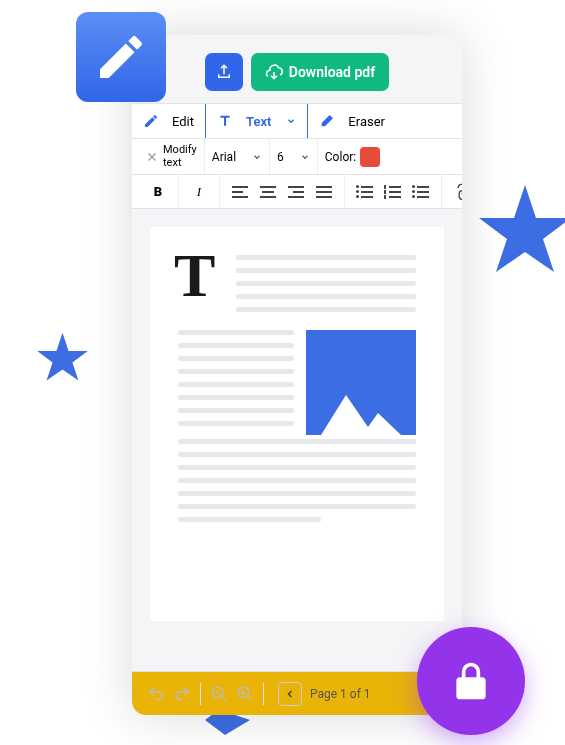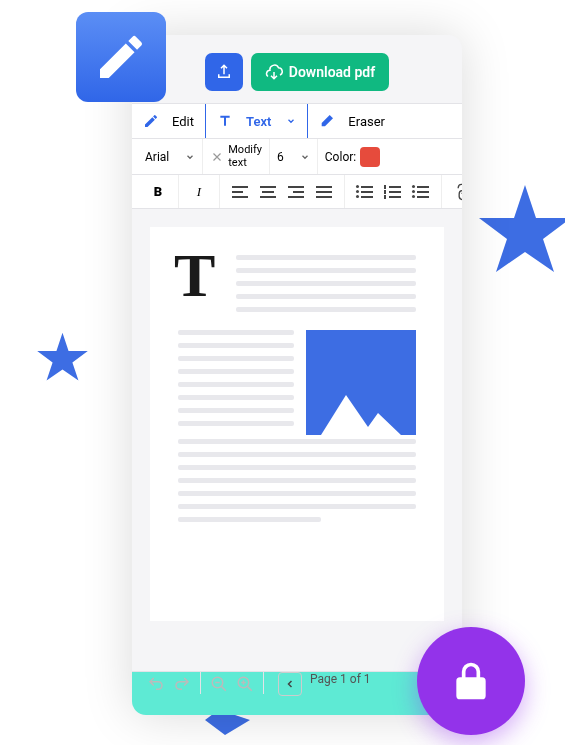--- a/index.html
+++ b/index.html
@@ -37,21 +37,21 @@
 .list-ic span::before{content:"";position:absolute;left:-5px;top:-1px;width:3px;height:3px;background:#444;border-radius:50%}
 .list-ic.num span::before{border-radius:0;width:2px;height:4px;top:-1px}
 .link-ic{transform:rotate(-45deg)}
 .canvas{padding:18px;height:430px}
 .page{background:#fff;width:100%;height:100%;padding:28px 28px 18px;position:relative}
 .dropcap{position:absolute;left:24px;top:24px;font-family:Georgia,serif;font-size:62px;font-weight:600;color:#1a1a1a;line-height:0.8}
 .line{height:5px;background:#e8e8ec;border-radius:2px;margin-bottom:8px}
 .row{display:flex;gap:12px}
 .col{flex:1}
 .img-ph{width:110px;height:105px;background:#3d6de3;display:flex;align-items:flex-end}
-.footer{position:absolute;bottom:0;left:0;right:0;height:44px;background:#5eead4;border-top:1px solid #e3e3e7;display:flex;padding:0 12px;gap:2px}
+.footer{position:absolute;bottom:0;left:0;right:0;height:44px;background:#eab308;border-top:1px solid #e3e3e7;display:flex;align-items:center;padding:0 12px;gap:2px}
 .fbtn{width:24px;height:24px;display:flex;align-items:center;justify-content:center;cursor:pointer;color:#bbb}
 .fsep{width:1px;height:22px;background:#e3e3e7;margin:0 4px}
 .page-box{width:24px;height:24px;border:1px solid #ccc;border-radius:4px;display:flex;align-items:center;justify-content:center;cursor:pointer;margin-left:8px}
 .page-info{font-size:12px;color:#555;margin-left:6px}
 .note-icon{position:absolute;left:76px;top:12px;width:90px;height:90px;z-index:3;background:linear-gradient(180deg,#5b8ef5,#3066e8);border-radius:12px;display:flex;align-items:center;justify-content:center}
 .lock-badge{position:absolute;right:40px;bottom:10px;width:108px;height:108px;background:#9333ea;border-radius:50%;display:flex;align-items:center;justify-content:center;z-index:5;box-shadow:0 8px 24px rgba(147,51,234,0.4)}
 </style>
 </head>
 <body>
 
@@ -106,35 +106,35 @@
     <div class="tool">
       <svg class="tool-icon" viewBox="0 0 24 24" fill="#3066e8">
           <path d="M16 3l5 5-12 12H4v-5L16 3z"></path>
         </svg>
       <span>Eraser</span>
     </div>
   </div>
 
   <div class="format-bar">
     <div class="fmt-seg">
+      <svg class="close-x" viewBox="0 0 24 24" fill="none" stroke="#999" stroke-width="2">
+          <path d="M18 6L6 18M6 6l12 12"></path>
+        </svg>
+      <div class="modify-txt" style="white-space:pre-line">Modify
+text</div>
+    </div>
+    <div class="fmt-seg">
       <div class="sel">
         <span>Arial</span>
         <svg width="10" height="10" viewBox="0 0 24 24" fill="none" stroke="#666" stroke-width="3">
             <path d="M6 9l6 6 6-6"></path>
           </svg>
       </div>
     </div>
     <div class="fmt-seg">
-      <svg class="close-x" viewBox="0 0 24 24" fill="none" stroke="#999" stroke-width="2">
-          <path d="M18 6L6 18M6 6l12 12"></path>
-        </svg>
-      <div class="modify-txt" style="white-space:pre-line">Modify
-text</div>
-    </div>
-    <div class="fmt-seg">
       <div class="sel">
         <span>6</span>
         <svg width="10" height="10" viewBox="0 0 24 24" fill="none" stroke="#666" stroke-width="3">
             <path d="M6 9l6 6 6-6"></path>
           </svg>
       </div>
     </div>
     <div class="fmt-seg">
       <span>Color:</span>
       <div class="color-sw" style="background:#e64b3c"></div>

